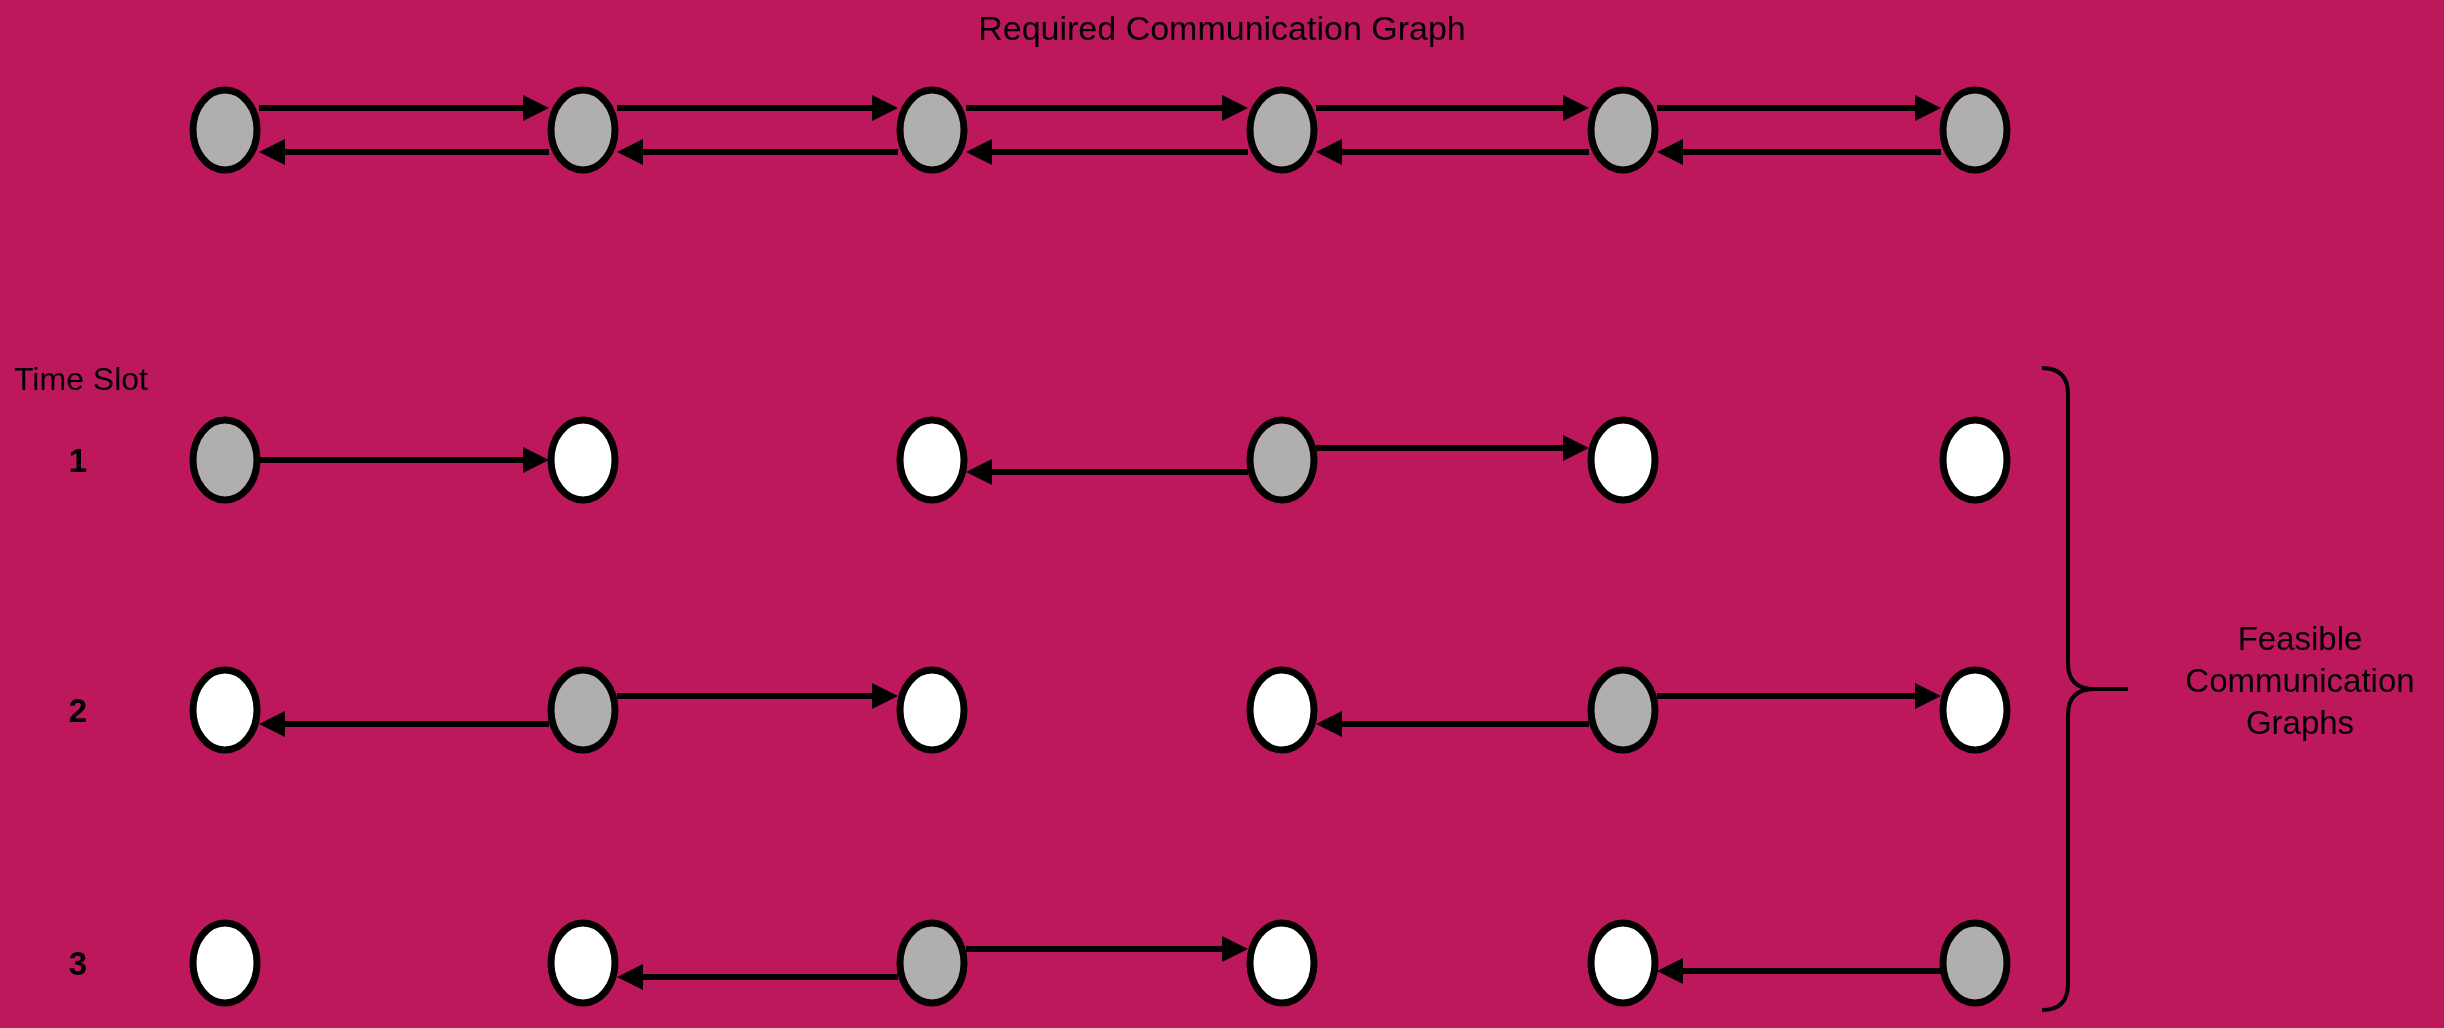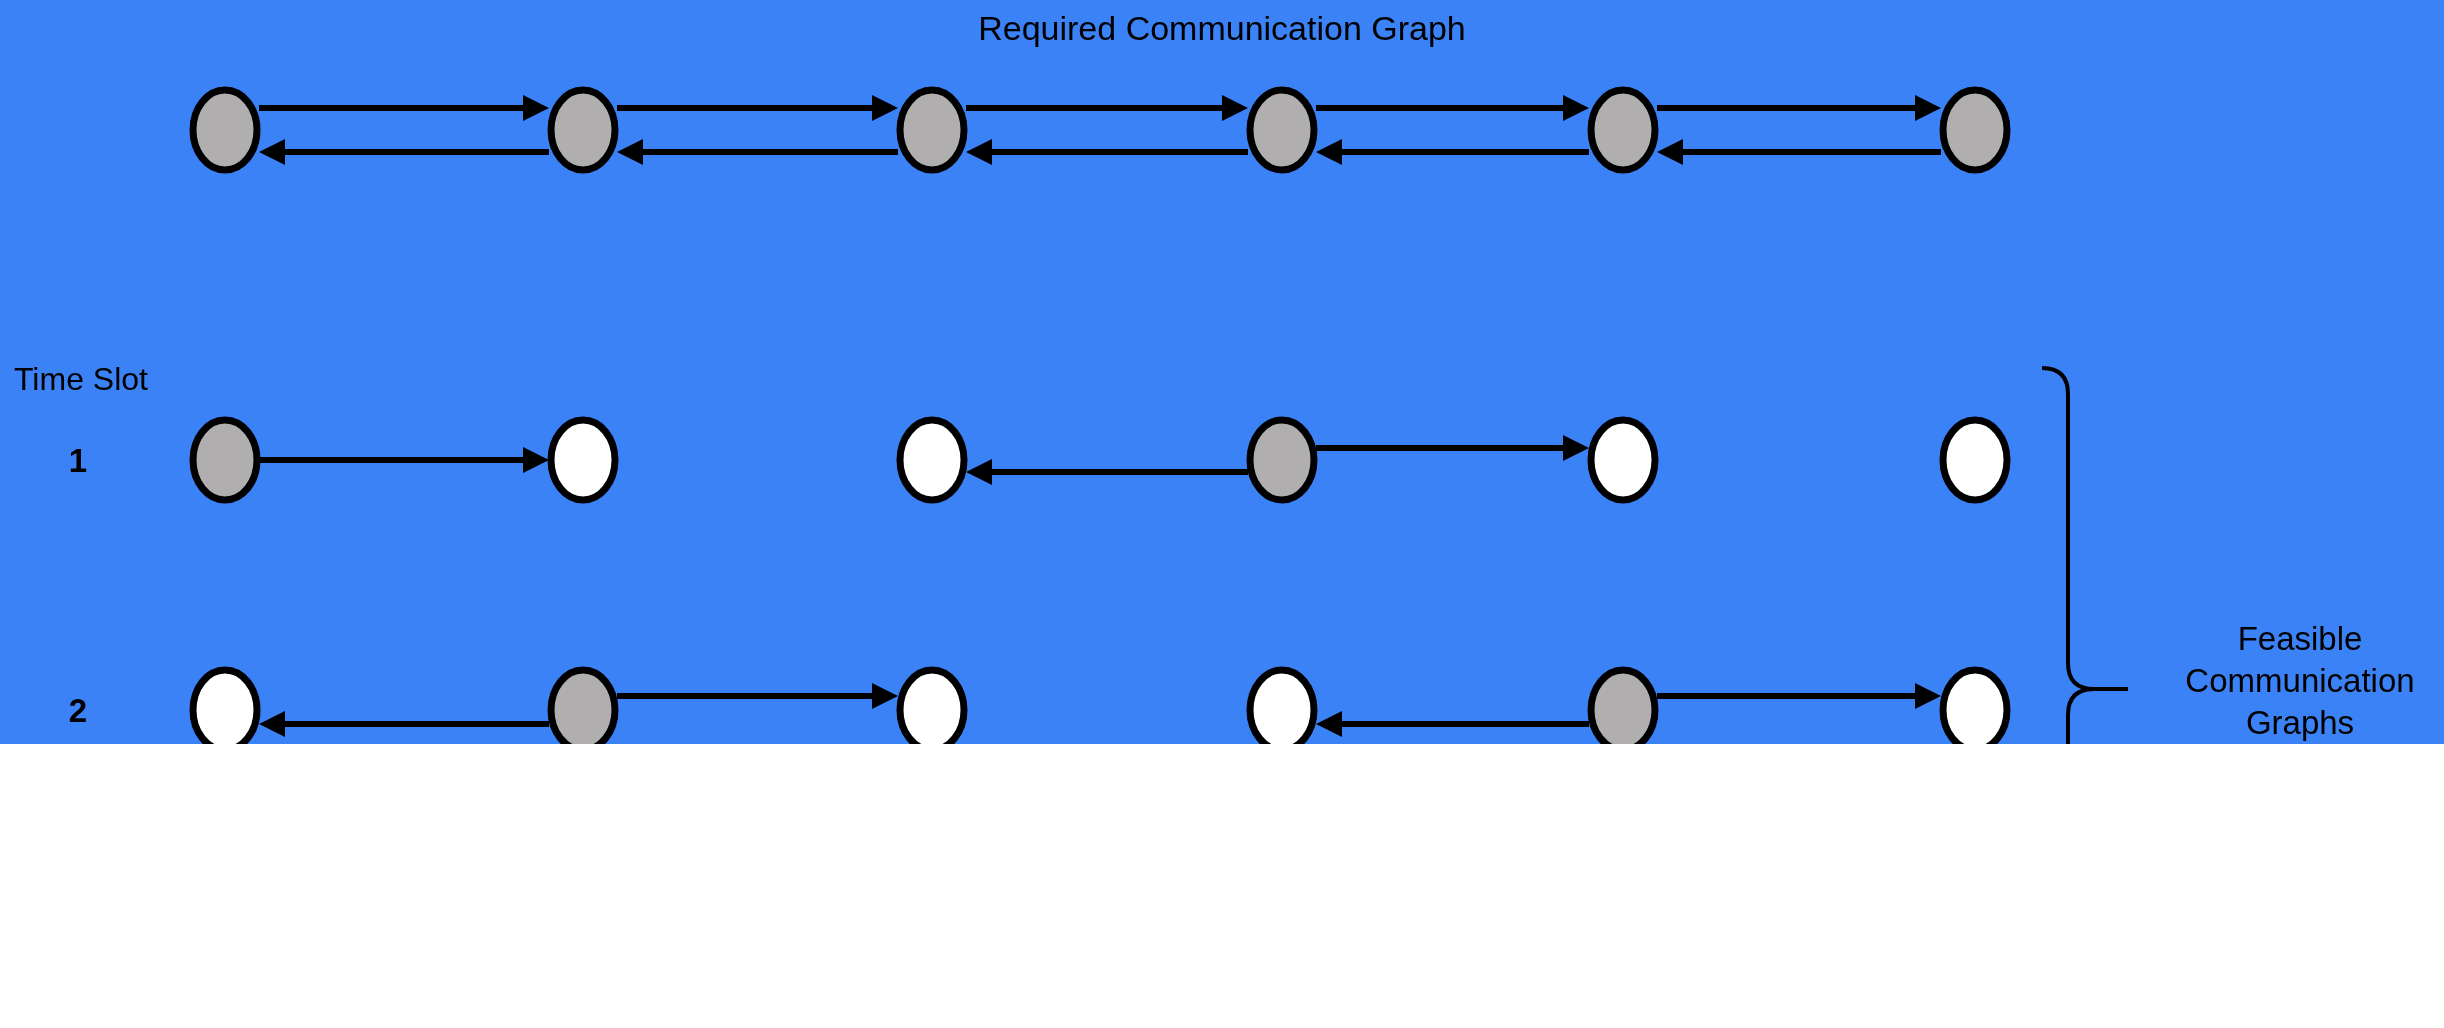--- a/index.html
+++ b/index.html
@@ -7,23 +7,23 @@
     padding: 0;
     background: #ffffff;
   }
   body {
     font-family: "Liberation Sans", sans-serif;
     color: #000000;
   }
   #stage {
     position: relative;
     width: 2444px;
-    height: 744px;
+    height: 1028px;
     overflow: hidden;
-    background: #3b82f6;
+    background: #be185d;
   }
   #diagram-svg {
     position: absolute;
     left: 0;
     top: 0;
     width: 2444px;
     height: 1028px;
     display: block;
   }
   .node-ellipse {

